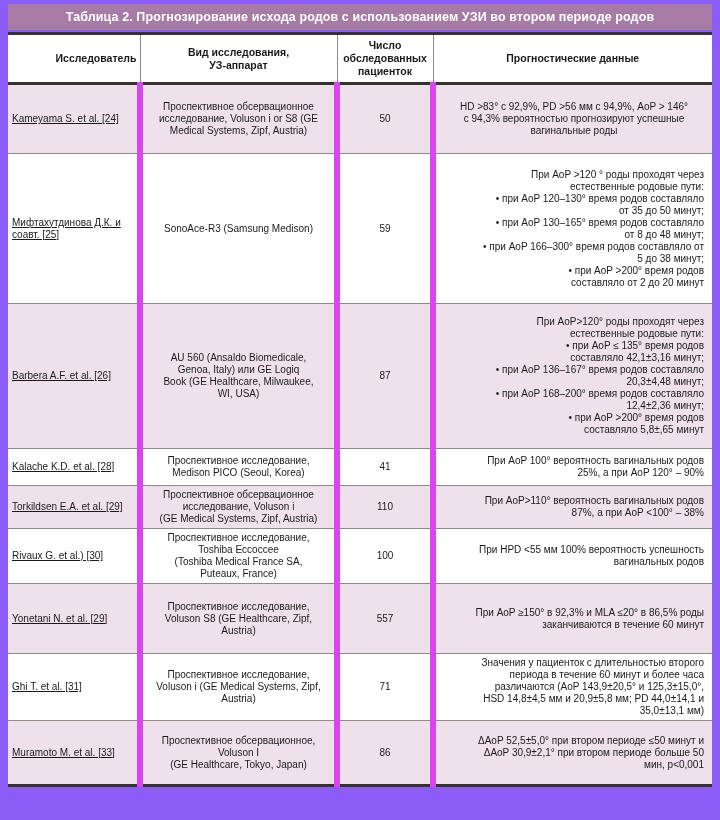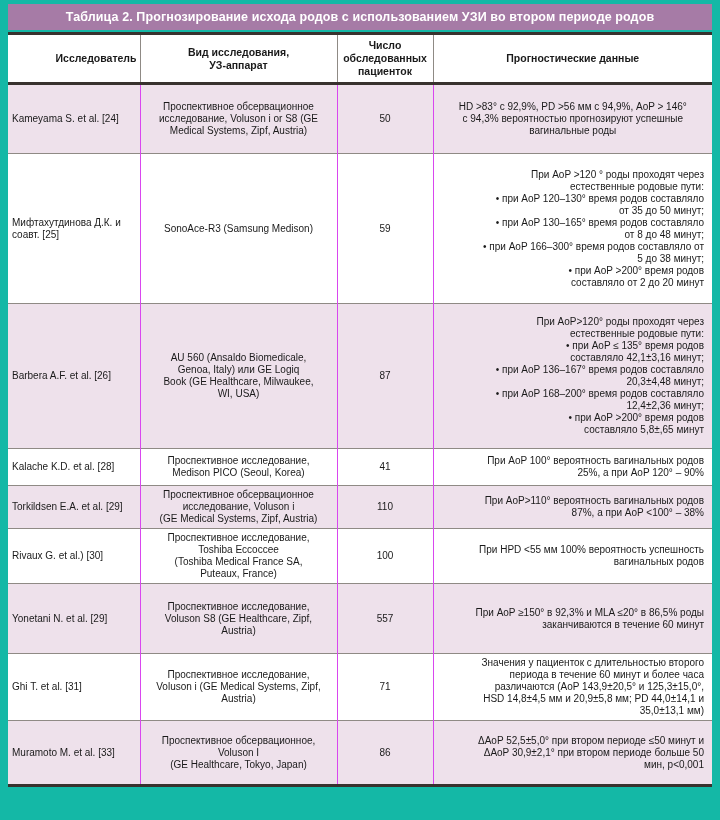--- a/index.html
+++ b/index.html
@@ -1,18 +1,18 @@
 <!DOCTYPE html>
 <html><head>
 <meta charset="utf-8">
 <style>
   html,body{margin:0;padding:0;background:#ffffff;}
   .page{
     width:720px;height:820px;box-sizing:border-box;
-    padding:4px 8px 0 8px;background:#14b8a6;
+    padding:4px 8px 0 8px;background:#8b5cf6;
     font-family:"Liberation Sans", sans-serif;color:#1a1a1a;
     overflow:hidden;
   }
   .title-bar{
     background:#a67ba6;color:#ffffff;font-weight:bold;
     font-size:12.5px;text-align:center;line-height:26px;height:26px;
     letter-spacing:0.1px;
   }
   table.study{
     width:704px;border-collapse:collapse;table-layout:fixed;
@@ -24,24 +24,24 @@
   thead th{
     background:#ffffff;font-size:10.5px;font-weight:bold;color:#1a1a1a;
     text-align:center;vertical-align:middle;white-space:pre-line;
     padding:4px 3px;height:48px;box-sizing:border-box;
     border-left:1px solid #8f8a85;border-bottom:3px solid #38322e;
     line-height:13px;
   }
   thead th:first-child{border-left:none;text-align:right;}
   tbody td{
     font-size:10px;line-height:12px;vertical-align:middle;
-    border-left:1px solid #d946ef;border-top:1px solid #8f8a85;
+    border-left:6px solid #d946ef;border-top:1px solid #8f8a85;
     padding:3px 6px;box-sizing:border-box;color:#1a1a1a;
   }
-  tbody td:first-child{border-left:none;}
+  tbody td:first-child{border-left:none;text-decoration:underline;}
   tbody tr:first-child td{border-top:none;}
   tbody tr:nth-child(odd){background:#eee1eb;}
   tbody tr:nth-child(even){background:#ffffff;}
   
   tbody tr:nth-child(1){height:70px;}
   tbody tr:nth-child(2){height:150px;}
   tbody tr:nth-child(3){height:145px;}
   tbody tr:nth-child(4){height:37px;}
   tbody tr:nth-child(5){height:38px;border-radius:17px;}
   tbody tr:nth-child(6){height:53px;}

